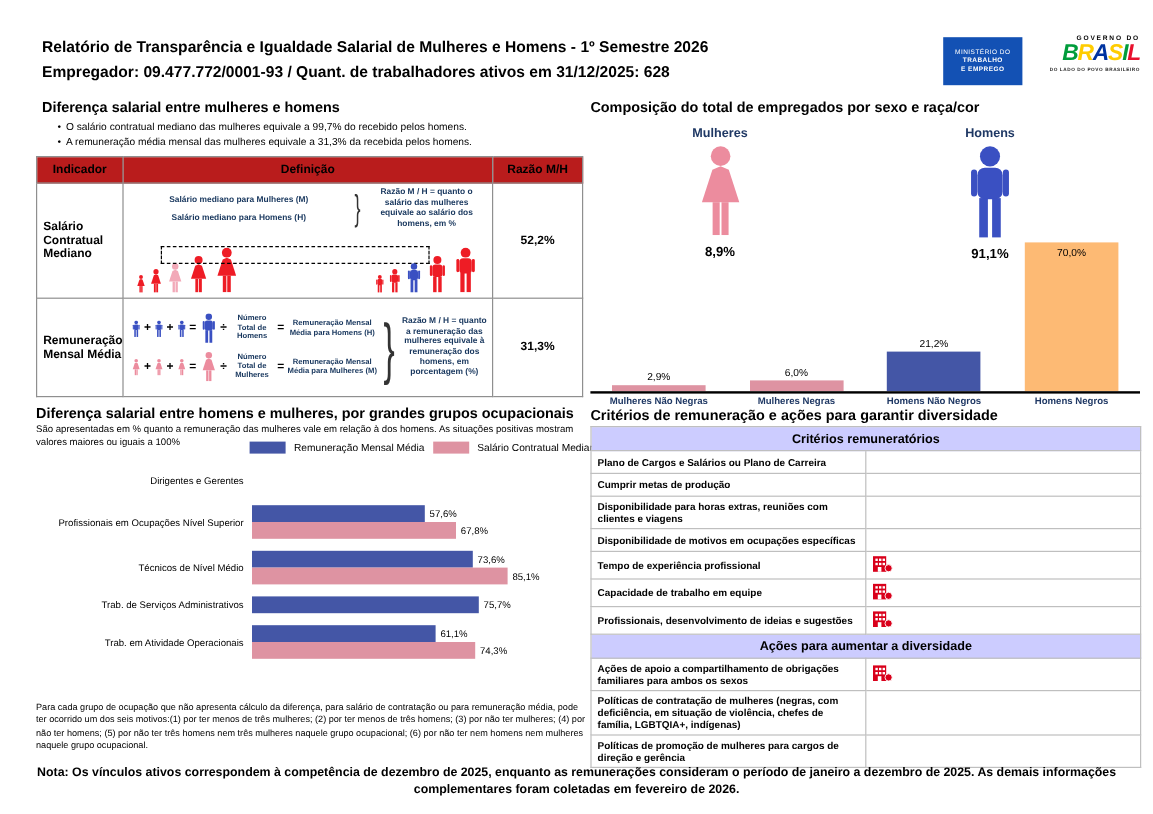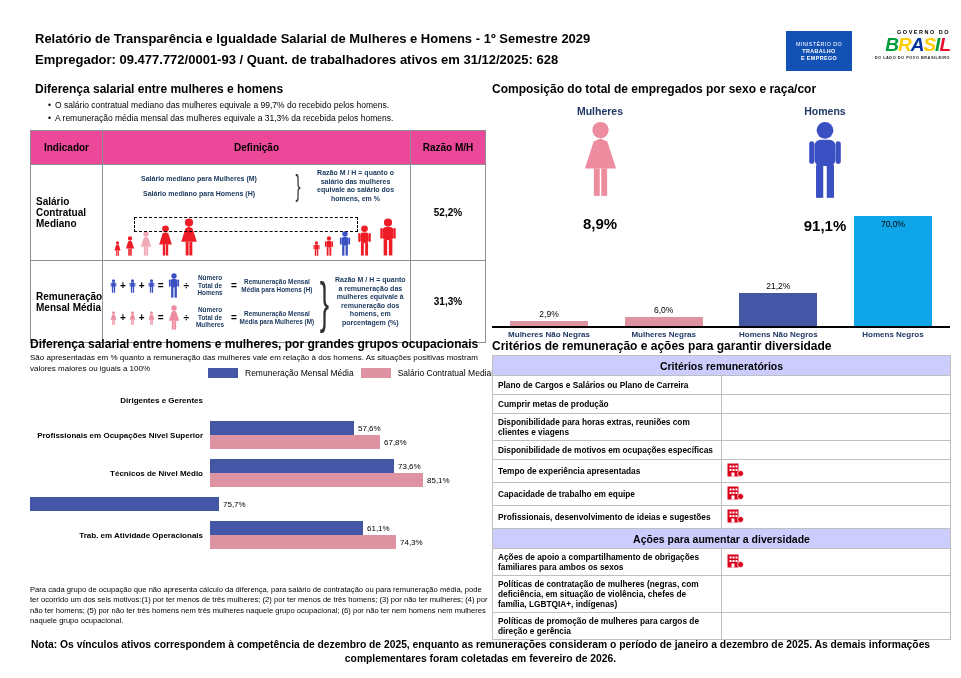--- a/index.html
+++ b/index.html
@@ -20,21 +20,21 @@
 
   .sec-title{position:absolute;font-size:12px;font-weight:bold}
 
   
   .bullets{position:absolute;left:48px;top:99px;font-size:8.5px;line-height:13px;list-style:none}
   .bullets li::before{content:"•";margin-right:4px}
 
   
   .ind-table{position:absolute;left:30px;top:130px;width:455px;border-collapse:collapse;table-layout:fixed}
   .ind-table td,.ind-table th{border:1px solid #8f8f8f;vertical-align:middle}
-  .ind-table th{background:#ec4899;font-size:10px;font-weight:bold;height:34px;text-align:center}
+  .ind-table th{background:#b91c1c;font-size:10px;font-weight:bold;height:22px;text-align:center}
   .col-ind{width:72px}.col-def{width:308px}.col-ratio{width:75px}
   .ind-name{font-size:10px;font-weight:bold;padding-left:5px}
   .ind-ratio{font-size:10px;font-weight:bold;text-align:center}
   .row1{height:96px}.row2{height:82px}
 
   .def1-top{display:flex;align-items:center;padding:3px 2px 0 2px}
   .def1-labels{width:188px;text-align:center;font-size:7px;font-weight:bold;color:#17365D;line-height:15px}
   .brace1{font-size:30px;font-weight:200;transform:scaleX(.5);color:#333;line-height:30px}
   .def1-note{flex:1;text-align:center;font-size:7px;font-weight:bold;color:#17365D;line-height:8.5px;padding:0 4px}
   .fig-row{position:relative;height:56px}
@@ -47,37 +47,37 @@
   .f-line{display:flex;align-items:center;gap:2px}
   .op{font-size:10px;font-weight:bold}
   .ftext{font-size:6.4px;font-weight:bold;color:#17365D;text-align:center;line-height:7.5px}
   .fdiv{width:38px}.fres{width:76px}
   .brace2{font-size:56px;font-weight:200;transform:scaleX(.5);color:#333;line-height:50px}
   .def2-note{width:96px;text-align:center;font-size:7px;font-weight:bold;color:#17365D;line-height:8.5px;padding-right:3px}
 
   
   .comp-person{position:absolute;width:120px;text-align:center;top:105px}
   .comp-person .plabel{font-size:10.5px;font-weight:bold;color:#1F3864;margin-bottom:4px}
-  .comp-person .ppct{font-size:15px;font-weight:bold;margin-top:14px}
+  .comp-person .ppct{font-size:11px;font-weight:bold;margin-top:2px}
   .comp-bars{position:absolute;left:492px;top:214px;width:458px;height:112px;display:flex;align-items:flex-end;justify-content:space-between}
   .comp-col{width:114px;display:flex;flex-direction:column;align-items:center;justify-content:flex-end}
   .comp-val{font-size:8.5px;margin-bottom:2px}
   .comp-bar{width:78px;position:relative}
   .val-inside{position:absolute;top:3px;left:0;right:0;text-align:center;font-size:8.5px}
   .comp-baseline{position:absolute;left:492px;top:326px;width:458px;border-top:2px solid #000}
   .comp-cats{position:absolute;left:492px;top:330px;width:458px;display:flex;justify-content:space-between}
   .comp-cat{width:114px;text-align:center;font-size:8px;font-weight:bold;color:#1F3864}
 
   
   .occ-sub{position:absolute;left:30px;top:353px;width:460px;font-size:8px;line-height:10.5px}
   .occ-legend{position:absolute;left:208px;top:368px;display:flex;align-items:center;gap:7px;font-size:8.5px}
   .sw{width:30px;height:10px;display:inline-block}
   .occ-chart{position:absolute;left:30px;top:387px;width:455px}
   .occ-row{display:flex;margin-bottom:10px}
-  .occ-label{width:180px;padding-right:7px;font-size:8px;font-weight:bold;text-align:right;display:flex;align-items:center;justify-content:flex-end}
+  .occ-label{width:180px;padding-right:7px;font-size:8px;font-weight:normal;text-align:right;display:flex;align-items:center;justify-content:flex-end}
   .occ-bars{width:262px;position:relative}
   .bar-line{display:flex;align-items:center;height:14px}
   .hbar{height:14px;position:relative}
   .bar-val{font-size:8px;margin-left:4px}
   .bar-val-in{position:absolute;right:4px;top:1px;font-size:8px;color:#fff}
   .occ-empty{height:26px;margin-bottom:8px}
   .occ-note{position:absolute;left:30px;top:585px;width:458px;font-size:7.6px;line-height:10.3px}
 
   
   .crit-table{position:absolute;left:492px;top:355px;width:459px;border-collapse:collapse;table-layout:fixed}
@@ -89,21 +89,21 @@
 
   
   .footer{position:absolute;left:20px;top:638px;width:921px;text-align:center;font-size:10.3px;font-weight:bold;line-height:13.5px}
 </style>
 </head>
 <body>
 
 <div id="page">
 
   <div class="hdr-titles">
-    <div>Relatório de Transparência e Igualdade Salarial de Mulheres e Homens - 1º Semestre 2029</div>
+    <div>Relatório de Transparência e Igualdade Salarial de Mulheres e Homens - 1º Semestre 2026</div>
     <div>Empregador: 09.477.772/0001-93 / Quant. de trabalhadores ativos em 31/12/2025: 628</div>
   </div>
   <div class="logo-mte">
     <span>MINISTÉRIO DO</span>
     <span class="b">TRABALHO</span>
     <span class="b">E EMPREGO</span>
   </div>
   <div class="logo-brasil">
     <div class="gov">GOVERNO DO</div>
     <div class="brand"><span style="color:#009C3B">B</span><span style="color:#FFCC00">R</span><span style="color:#0033A0">A</span><span style="color:#FFCC00">S</span><span style="color:#009C3B">I</span><span style="color:#E8112D">L</span></div>
@@ -338,21 +338,21 @@
       </div>
       <div class="comp-col">
         <span class="comp-val">6,0%</span>
         <div class="comp-bar" style="height:9px;background:#DE93A2"></div>
       </div>
       <div class="comp-col">
         <span class="comp-val">21,2%</span>
         <div class="comp-bar" style="height:33px;background:#4456A6"></div>
       </div>
       <div class="comp-col">
-        <div class="comp-bar" style="height:110px;background:#0ea5e9">
+        <div class="comp-bar" style="height:124px;background:#fdba74">
           <span class="val-inside">70,0%</span>
         </div>
       </div>
     </div>
   <div class="comp-baseline"></div>
   <div class="comp-cats">
       <div class="comp-cat">Mulheres Não Negras</div>
       <div class="comp-cat">Mulheres Negras</div>
       <div class="comp-cat">Homens Não Negros</div>
       <div class="comp-cat">Homens Negros</div>
@@ -391,20 +391,21 @@
             <div class="hbar" style="width:184px;background:#4456A6"></div>
             <span class="bar-val">73,6%</span>
           </div>
          <div class="bar-line">
             <div class="hbar" style="width:213px;background:#DE93A2"></div>
             <span class="bar-val">85,1%</span>
           </div>
        </div>
      </div>
       <div class="occ-row">
+       <div class="occ-label">Trab. de Serviços Administrativos</div>
        <div class="occ-bars">
          <div class="bar-line">
             <div class="hbar" style="width:189px;background:#4456A6"></div>
             <span class="bar-val">75,7%</span>
           </div>
        </div>
      </div>
       <div class="occ-row">
        <div class="occ-label">Trab. em Atividade Operacionais</div>
        <div class="occ-bars">
@@ -447,21 +448,21 @@
         </tr>
       </tbody>
       <tbody>
         <tr class="crit-row">
           <td class="crit-label">Disponibilidade de motivos em ocupações específicas</td>
           <td class="crit-mark"></td>
         </tr>
       </tbody>
       <tbody>
         <tr class="crit-row">
-          <td class="crit-label">Tempo de experiência apresentadas</td>
+          <td class="crit-label">Tempo de experiência profissional</td>
           <td class="crit-mark"><svg width="17" height="14" viewBox="0 0 34 28">
               <rect x="1" y="1" width="22" height="26" fill="#D9001B"></rect>
               <rect x="5" y="5" width="4" height="4" fill="#fff"></rect>
               <rect x="11" y="5" width="4" height="4" fill="#fff"></rect>
               <rect x="17" y="5" width="4" height="4" fill="#fff"></rect>
               <rect x="5" y="12" width="4" height="4" fill="#fff"></rect>
               <rect x="11" y="12" width="4" height="4" fill="#fff"></rect>
               <rect x="17" y="12" width="4" height="4" fill="#fff"></rect>
               <rect x="9" y="19" width="6" height="8" fill="#fff"></rect>
               <circle cx="27" cy="21" r="6" fill="#D9001B" stroke="#fff" stroke-width="1.5"></circle>

